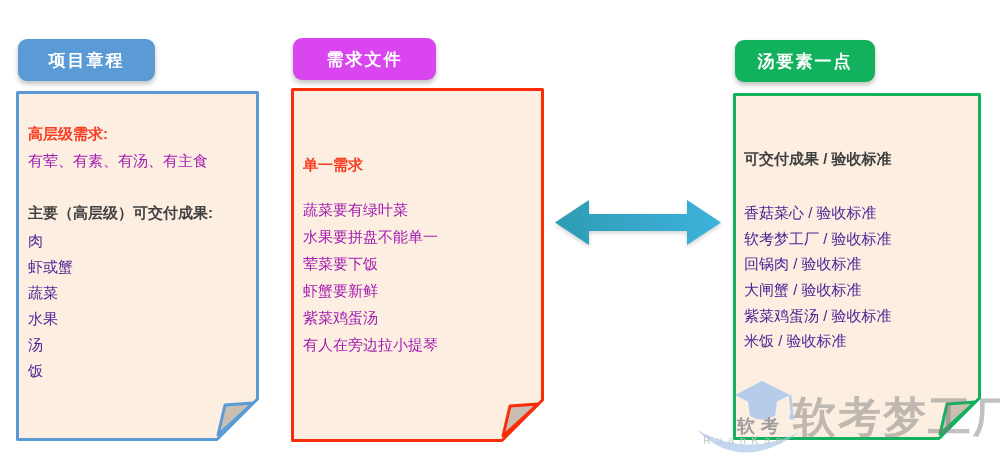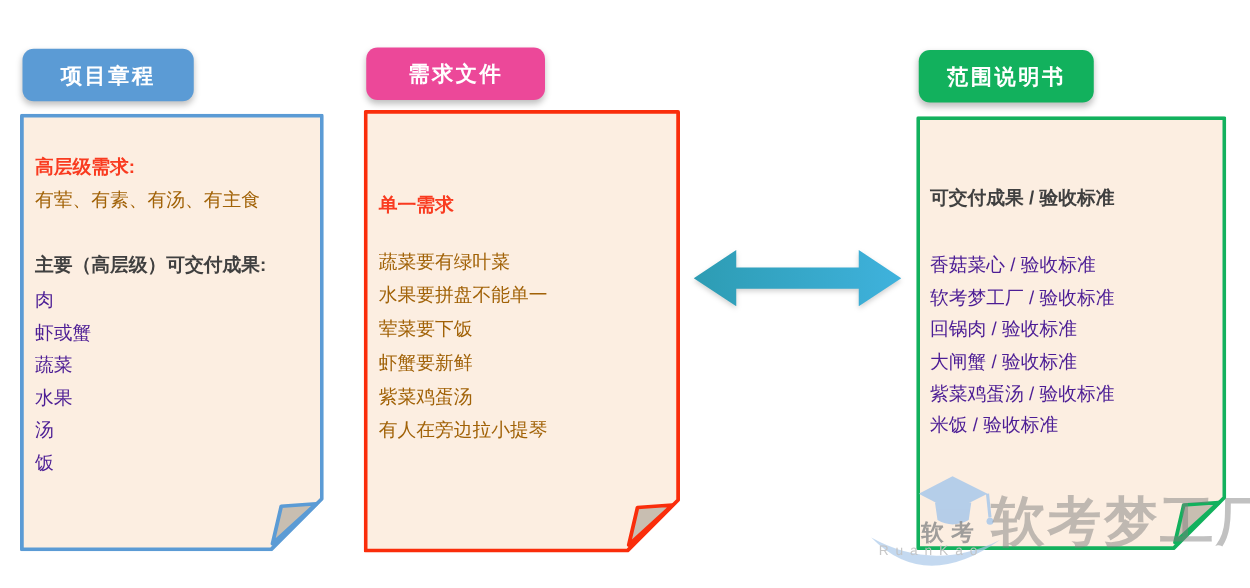--- a/index.html
+++ b/index.html
@@ -7,29 +7,29 @@
     position:relative;width:1000px;height:470px;overflow:hidden;background:#ffffff;
     font-family:"Liberation Sans","DejaVu Sans",sans-serif;
     margin-top:12px;
   }
   .tab{
     position:absolute;border-radius:9px;color:#fff;font-weight:700;font-size:17px;
     display:flex;align-items:center;justify-content:center;letter-spacing:2px;
     box-shadow:0 3px 5px rgba(0,0,0,.25);
   }
   #tab1{left:18px;top:27px;width:137px;height:42px;background:#5B9BD5;}
-  #tab2{left:293px;top:26px;width:143px;height:42px;background:#ec4899;}
+  #tab2{left:293px;top:26px;width:143px;height:42px;background:#d946ef;}
   #tab3{left:735px;top:28px;width:140px;height:42px;background:#12B15D;}
   .note{position:absolute;}
   #note1{left:16px;top:79px;width:243px;height:322px;}
   #note2{left:291px;top:76px;width:253px;height:354px;}
   #note3{left:733px;top:81px;width:248px;height:347px;}
   .note svg.paper{position:absolute;left:0;top:0;}
   .line{position:absolute;left:12px;font-size:15px;white-space:nowrap;line-height:20px;}
-  .red{color:#a16207;}
+  .red{color:#a21caf;}
   .redb{color:#F93B20;font-weight:700;}
   .green{color:#4c1d95;}
   .greenb{color:#404040;font-weight:700;}
   #arrow{position:absolute;left:555px;top:188px;filter:drop-shadow(0 2px 2px rgba(0,0,0,.18));}
   #watermark{position:absolute;left:695px;top:358px;}
   #wm-big{
     position:absolute;left:793px;top:377px;font-size:43px;font-weight:700;
     letter-spacing:2px;color:rgba(125,125,125,0.48);white-space:nowrap;
   }
 </style>
@@ -38,21 +38,21 @@
 
 <div id="stage">
 
   <div class="tab" id="tab1">
     <span>项目章程</span>
   </div>
   <div class="tab" id="tab2">
     <span>需求文件</span>
   </div>
   <div class="tab" id="tab3">
-    <span>范围说明书</span>
+    <span>汤要素一点</span>
   </div>
 
   <div class="note" id="note1">
     <svg class="paper" width="243" height="350" viewBox="0 0 243 350">
       <path d="M1.5 1.5 H241.5 V308 L201 348.5 H1.5 Z" fill="#FCEEE1" stroke="#5B9BD5" stroke-width="3" stroke-linejoin="round"></path>
       <path d="M202 344 L209 314 L237 312 Z" fill="#C8BEB1" stroke="#5B9BD5" stroke-width="3" stroke-linejoin="round"></path>
     </svg>
     <div class="line redb" style="top:33px">高层级需求:</div>
     <div class="line red" style="top:60px">有荤、有素、有汤、有主食</div>
     <div class="line greenb" style="top:112px">主要（高层级）可交付成果:</div>

